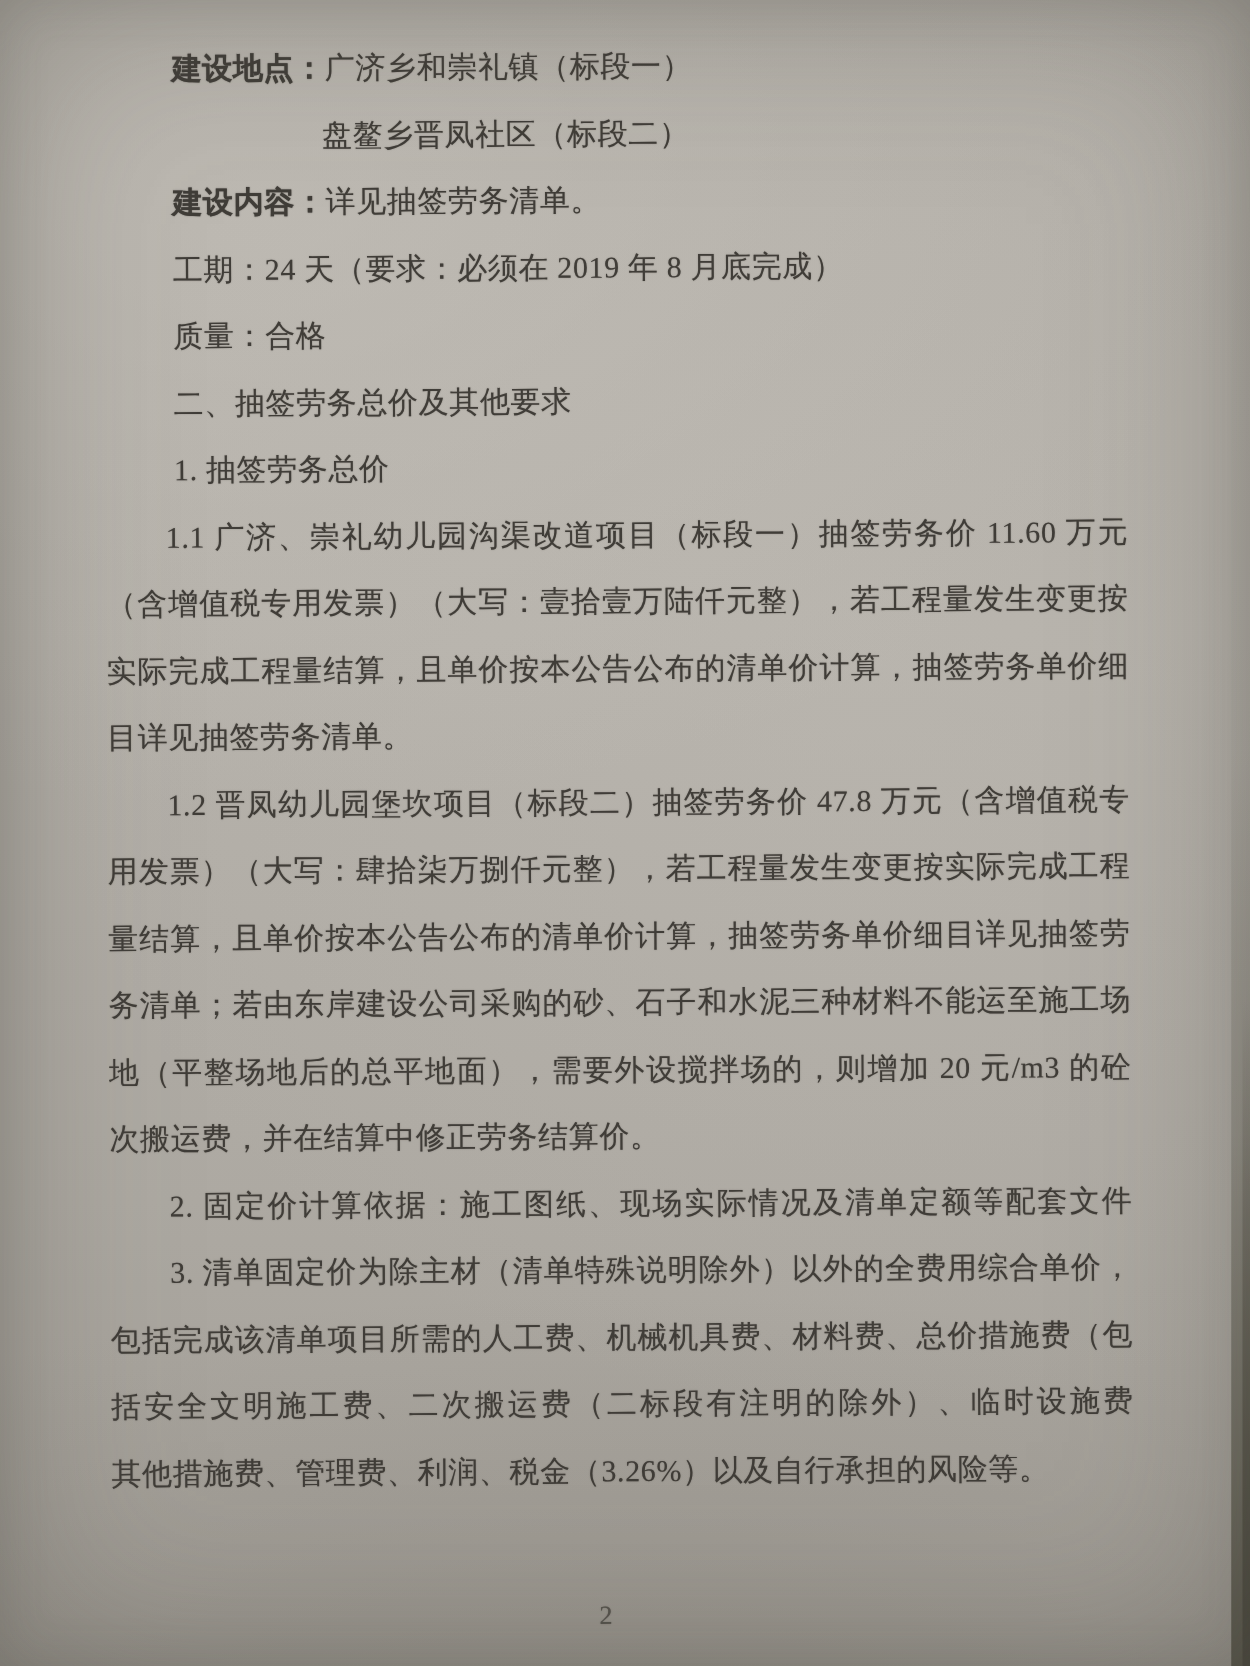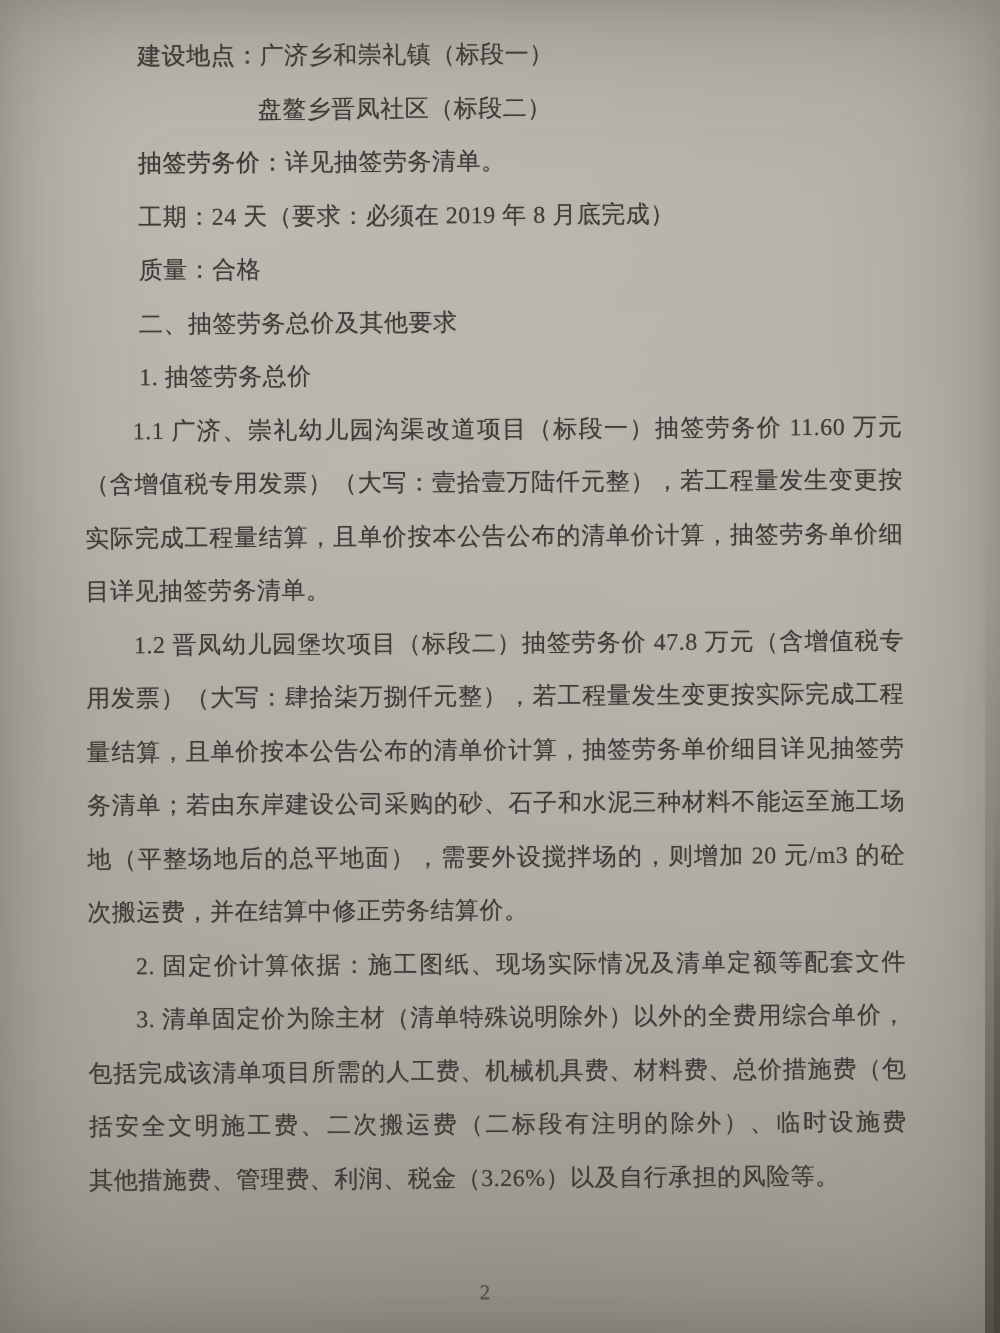--- a/index.html
+++ b/index.html
@@ -44,40 +44,40 @@
     letter-spacing:0.5px;
     text-shadow:0 0 1px rgba(64,61,54,0.55);
   }
   .line{
     height:53.5px;line-height:53.5px;white-space:nowrap;
   }
   .line.fill{text-align:justify;text-align-last:justify;white-space:normal;overflow:hidden;}
   .ind1{padding-left:55px;}   
   .ind2{padding-left:175px;}  
   .pind{padding-left:48px;}   
-  .b{font-weight:normal;text-shadow:0 0 1px rgba(50,47,42,0.8);}
+  .b{font-weight:bold;text-shadow:0 0 1px rgba(50,47,42,0.8);}
 
   .page-number{
     position:absolute;left:0;top:1252px;width:818px;text-align:center;
     transform:rotate(-0.3deg);
     font-size:21px;color:#56534d;letter-spacing:0;
     text-indent:-28px; 
   }
 </style>
 </head>
 <body>
 
 <div class="paper"></div>
 <div class="edge-strip"></div>
 <div class="edge-strip-inner"></div>
 
 <div class="sheet">
   <div class="line ind1"><span class="b">建设地点：</span><span>广济乡和崇礼镇（标段一）</span></div>
   <div class="line ind2"><span>盘鳌乡晋凤社区（标段二）</span></div>
-  <div class="line ind1"><span class="b">抽签劳务价：</span><span>详见抽签劳务清单。</span></div>
+  <div class="line ind1"><span class="b">建设内容：</span><span>详见抽签劳务清单。</span></div>
   <div class="line ind1">工期：24 天（要求：必须在 2019 年 8 月底完成）</div>
   <div class="line ind1">质量：合格</div>
   <div class="line ind1">二、抽签劳务总价及其他要求</div>
   <div class="line ind1">1. 抽签劳务总价</div>
   <div class="line pind fill">1.1 广济、崇礼幼儿园沟渠改道项目（标段一）抽签劳务价 11.60 万元</div>
   <div class="line fill">（含增值税专用发票）（大写：壹拾壹万陆仟元整），若工程量发生变更按</div>
   <div class="line fill">实际完成工程量结算，且单价按本公告公布的清单价计算，抽签劳务单价细</div>
   <div class="line">目详见抽签劳务清单。</div>
   <div class="line pind fill">1.2 晋凤幼儿园堡坎项目（标段二）抽签劳务价 47.8 万元（含增值税专</div>
   <div class="line fill">用发票）（大写：肆拾柒万捌仟元整），若工程量发生变更按实际完成工程</div>

